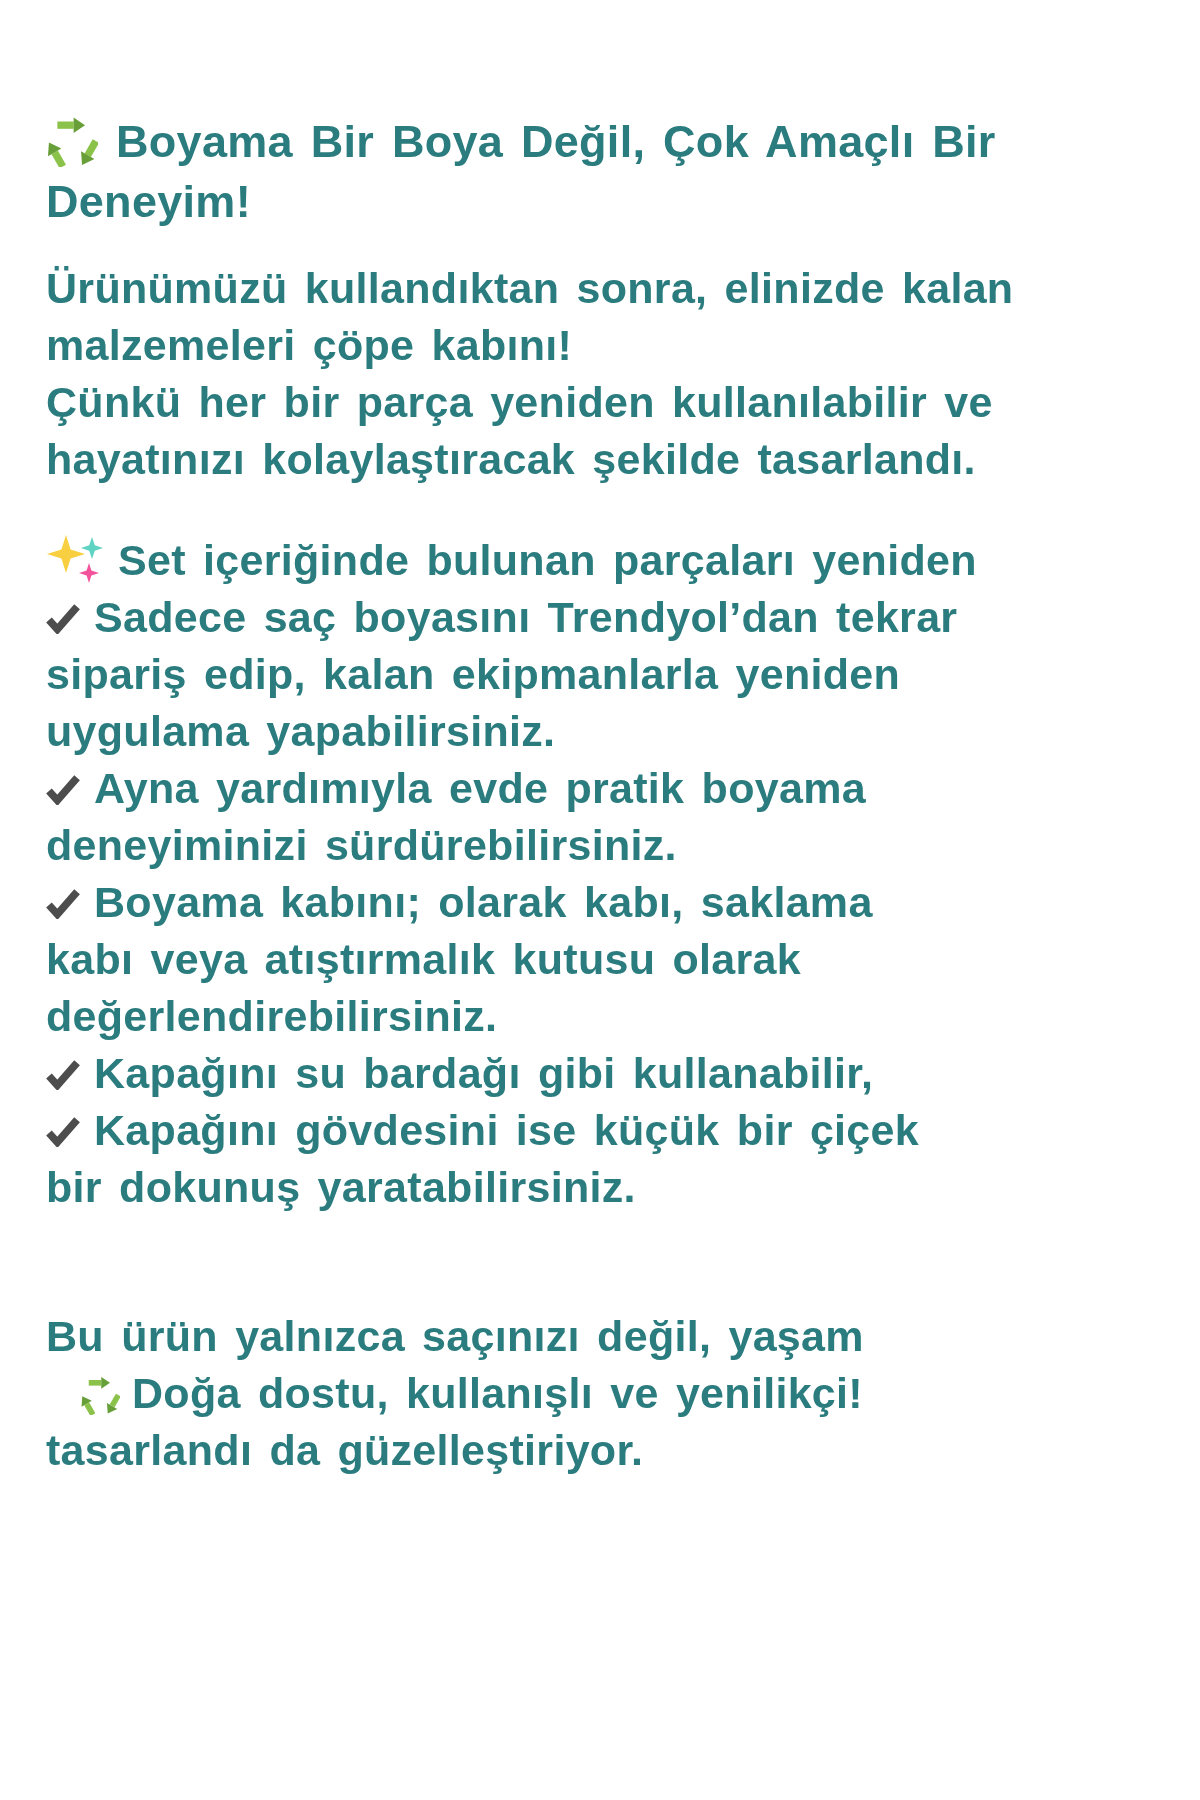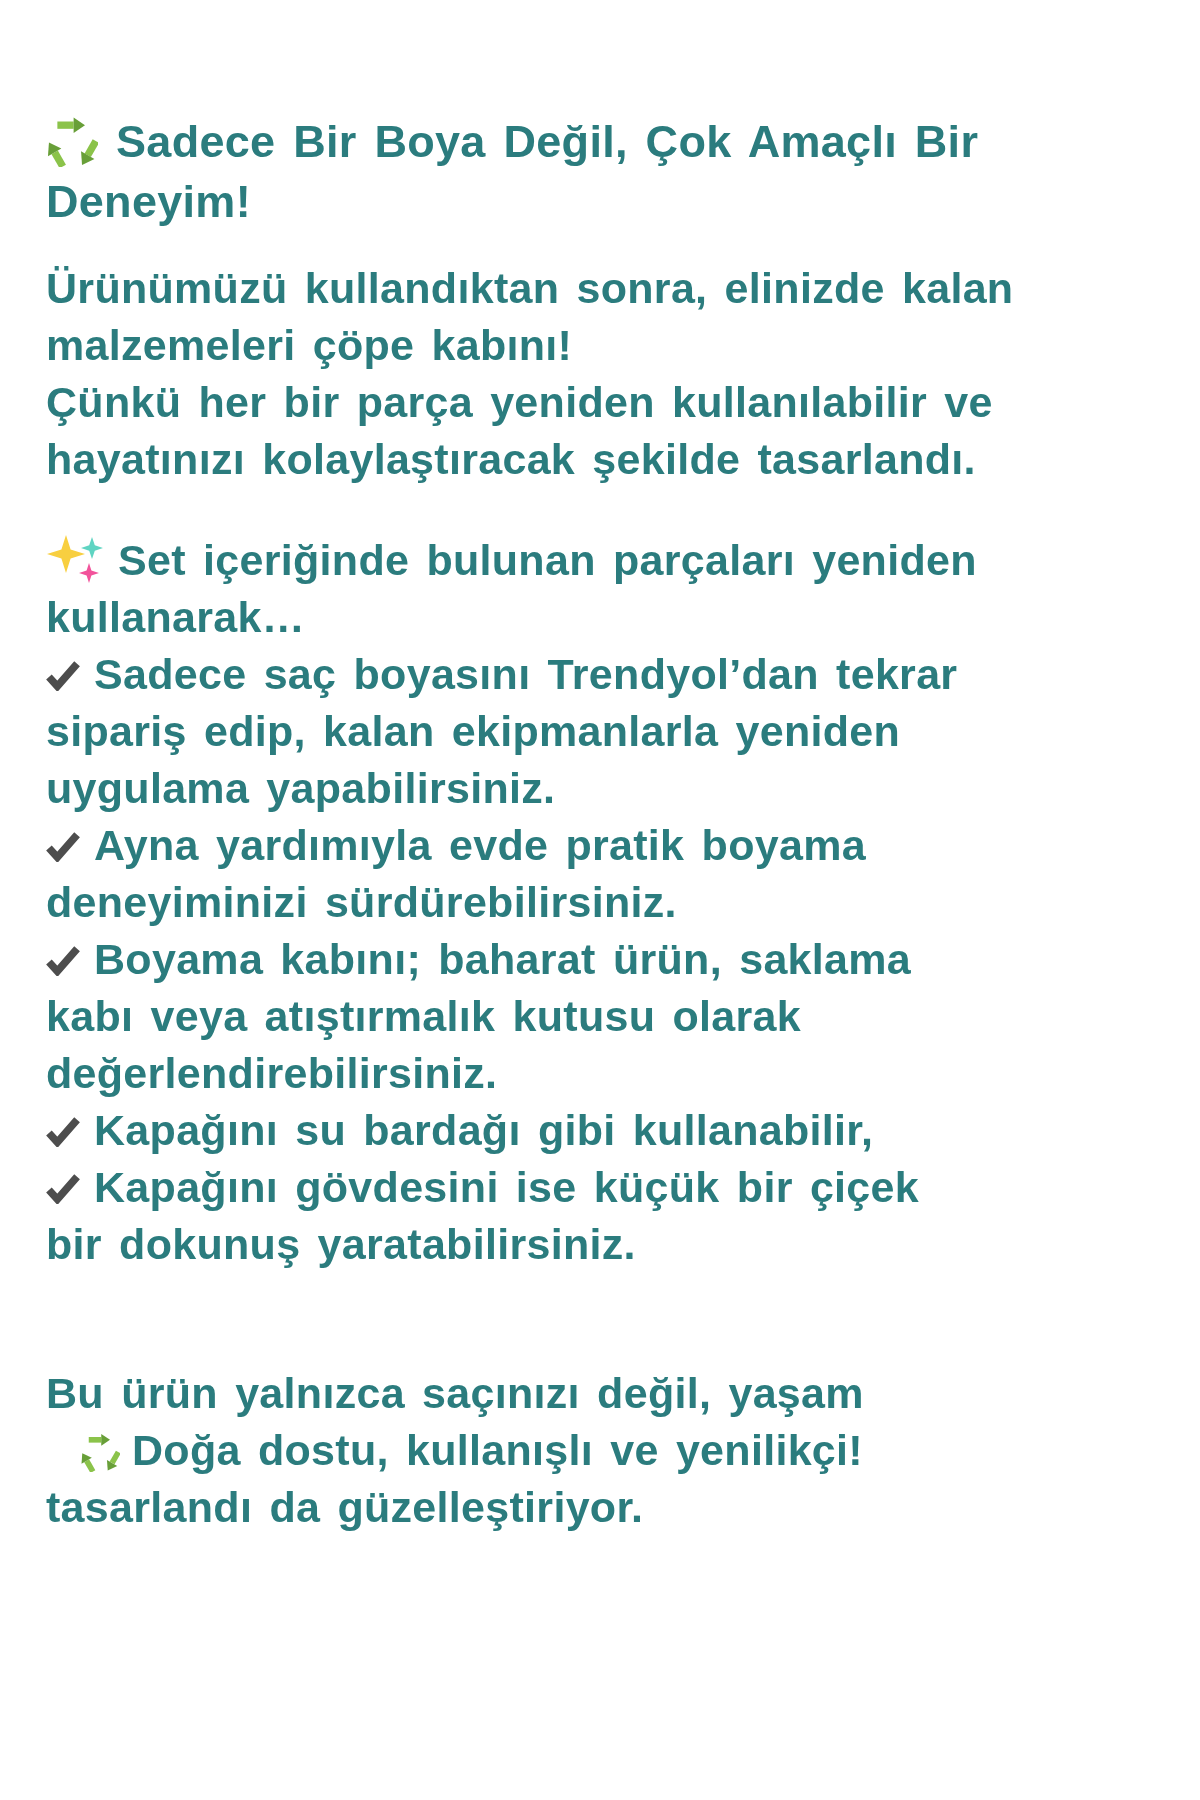--- a/index.html
+++ b/index.html
@@ -45,54 +45,53 @@
                 <polygon points="34,3 34,22 48,12.5" fill="#689f38"></polygon>
               </g>
               <g transform="rotate(120 32 36)">
                 <rect x="14" y="8" width="20" height="9" fill="#8bc34a"></rect>
                 <polygon points="34,3 34,22 48,12.5" fill="#689f38"></polygon>
               </g>
               <g transform="rotate(240 32 36)">
                 <rect x="14" y="8" width="20" height="9" fill="#8bc34a"></rect>
                 <polygon points="34,3 34,22 48,12.5" fill="#689f38"></polygon>
               </g>
-            </svg></span><span>Sadece Bir Boya Değil, Çok Amaçlı Bir</span></div>
+            </svg></span><span>Boyama Bir Boya Değil, Çok Amaçlı Bir</span></div>
         <div class="line"><span>Deneyim!</span></div>
       </div>
       <div class="block" style="margin-top: 28px;">
         <div class="line"><span>Ürünümüzü kullandıktan sonra, elinizde kalan</span></div>
         <div class="line"><span>malzemeleri çöpe kabını!</span></div>
         <div class="line"><span>Çünkü her bir parça yeniden kullanılabilir ve</span></div>
         <div class="line"><span>hayatınızı kolaylaştıracak şekilde tasarlandı.</span></div>
       </div>
       <div class="block" style="margin-top: 44px;">
         <div class="line"><span class="icon" style="width: 60px; height: 56px; vertical-align: -13px; margin-right: 12px;"><svg viewBox="0 0 58 56">
               <path d="M19 3 L23.6 17.4 L38 22 L23.6 26.6 L19 41 L14.4 26.6 L0 22 L14.4 17.4 Z" fill="#f8cf40"></path>
               <path d="M45 5 L47.8 13.2 L56 16 L47.8 18.8 L45 27 L42.2 18.8 L34 16 L42.2 13.2 Z" fill="#5fd4c2"></path>
               <path d="M42 31 L44.4 38.6 L52 41 L44.4 43.4 L42 51 L39.6 43.4 L32 41 L39.6 38.6 Z" fill="#f2539b"></path>
             </svg></span><span>Set içeriğinde bulunan parçaları yeniden</span></div>
-        <div class="line"><span>kullanarak…</span></div>
       </div>
       <div class="block">
         <div class="line"><span class="icon" style="width: 34px; height: 30px; vertical-align: -2px; margin-right: 14px;"><svg viewBox="0 0 36 32">
               <path d="M3 17 L12 27 L33 3" stroke="#4d4d4d" stroke-width="8" fill="none"></path>
             </svg></span><span>Sadece saç boyasını Trendyol’dan tekrar</span></div>
         <div class="line"><span>sipariş edip, kalan ekipmanlarla yeniden</span></div>
         <div class="line"><span>uygulama yapabilirsiniz.</span></div>
       </div>
       <div class="block">
         <div class="line"><span class="icon" style="width: 34px; height: 30px; vertical-align: -2px; margin-right: 14px;"><svg viewBox="0 0 36 32">
               <path d="M3 17 L12 27 L33 3" stroke="#4d4d4d" stroke-width="8" fill="none"></path>
             </svg></span><span>Ayna yardımıyla evde pratik boyama</span></div>
         <div class="line"><span>deneyiminizi sürdürebilirsiniz.</span></div>
       </div>
       <div class="block">
         <div class="line"><span class="icon" style="width: 34px; height: 30px; vertical-align: -2px; margin-right: 14px;"><svg viewBox="0 0 36 32">
               <path d="M3 17 L12 27 L33 3" stroke="#4d4d4d" stroke-width="8" fill="none"></path>
-            </svg></span><span>Boyama kabını; baharat ürün, saklama</span></div>
+            </svg></span><span>Boyama kabını; olarak kabı, saklama</span></div>
         <div class="line"><span>kabı veya atıştırmalık kutusu olarak</span></div>
         <div class="line"><span>değerlendirebilirsiniz.</span></div>
       </div>
       <div class="block">
         <div class="line"><span class="icon" style="width: 34px; height: 30px; vertical-align: -2px; margin-right: 14px;"><svg viewBox="0 0 36 32">
               <path d="M3 17 L12 27 L33 3" stroke="#4d4d4d" stroke-width="8" fill="none"></path>
             </svg></span><span>Kapağını su bardağı gibi kullanabilir,</span></div>
       </div>
       <div class="block">
         <div class="line"><span class="icon" style="width: 34px; height: 30px; vertical-align: -2px; margin-right: 14px;"><svg viewBox="0 0 36 32">

